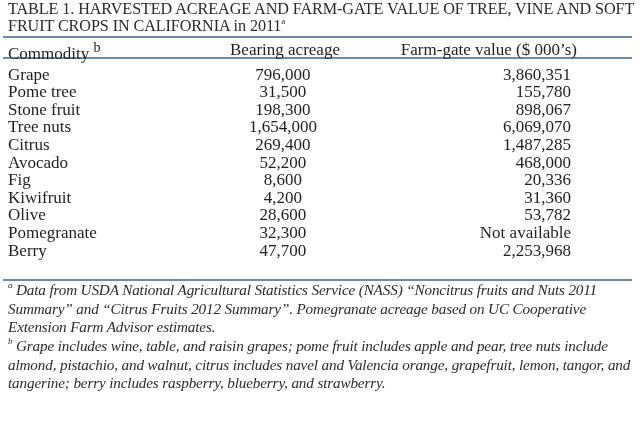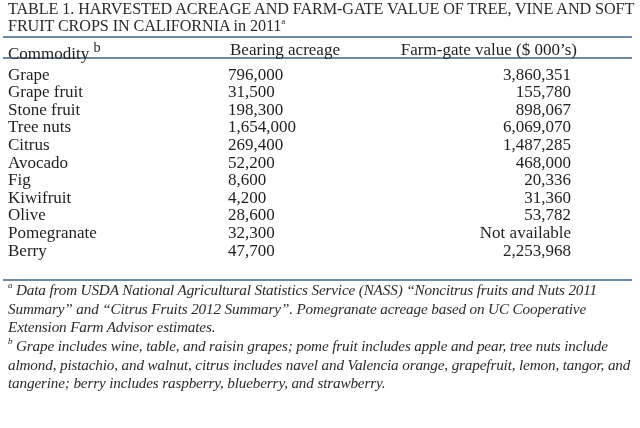--- a/index.html
+++ b/index.html
@@ -58,21 +58,21 @@
     line-height: 20px;
     vertical-align: middle;
   }
   td {
     height: 17.6px;
     line-height: 17.6px;
     margin-top: 21px;
   }
   tbody tr:first-child td { padding-top: 2px; }
   .c1 { width: 220px; text-align: left; }
-  .c2 { width: 87px; text-align: left; }
+  .c2 { width: 87px; text-align: center; }
   .c3 { width: 233px; text-align: right; }
   th.c2 { text-align: right; padding-right: 0; margin-top: 32px; }
   th.c2 span { position: relative; left: 2px; }
   th.c3 span { position: relative; left: 6px; text-align: center; }
   .fn {
     position: absolute;
     left: 8px;
     width: 625px;
     font-style: italic;
     font-size: 15.2px;
@@ -103,21 +103,21 @@
       <th class="c3"><span>Farm-gate value ($ 000’s)</span></th>
     </tr>
   </thead>
   <tbody>
     <tr>
       <td class="c1">Grape</td>
       <td class="c2">796,000</td>
       <td class="c3">3,860,351</td>
     </tr>
     <tr>
-      <td class="c1">Grape fruit</td>
+      <td class="c1">Pome tree</td>
       <td class="c2">31,500</td>
       <td class="c3">155,780</td>
     </tr>
     <tr>
       <td class="c1">Stone fruit</td>
       <td class="c2">198,300</td>
       <td class="c3">898,067</td>
     </tr>
     <tr>
       <td class="c1">Tree nuts</td>

